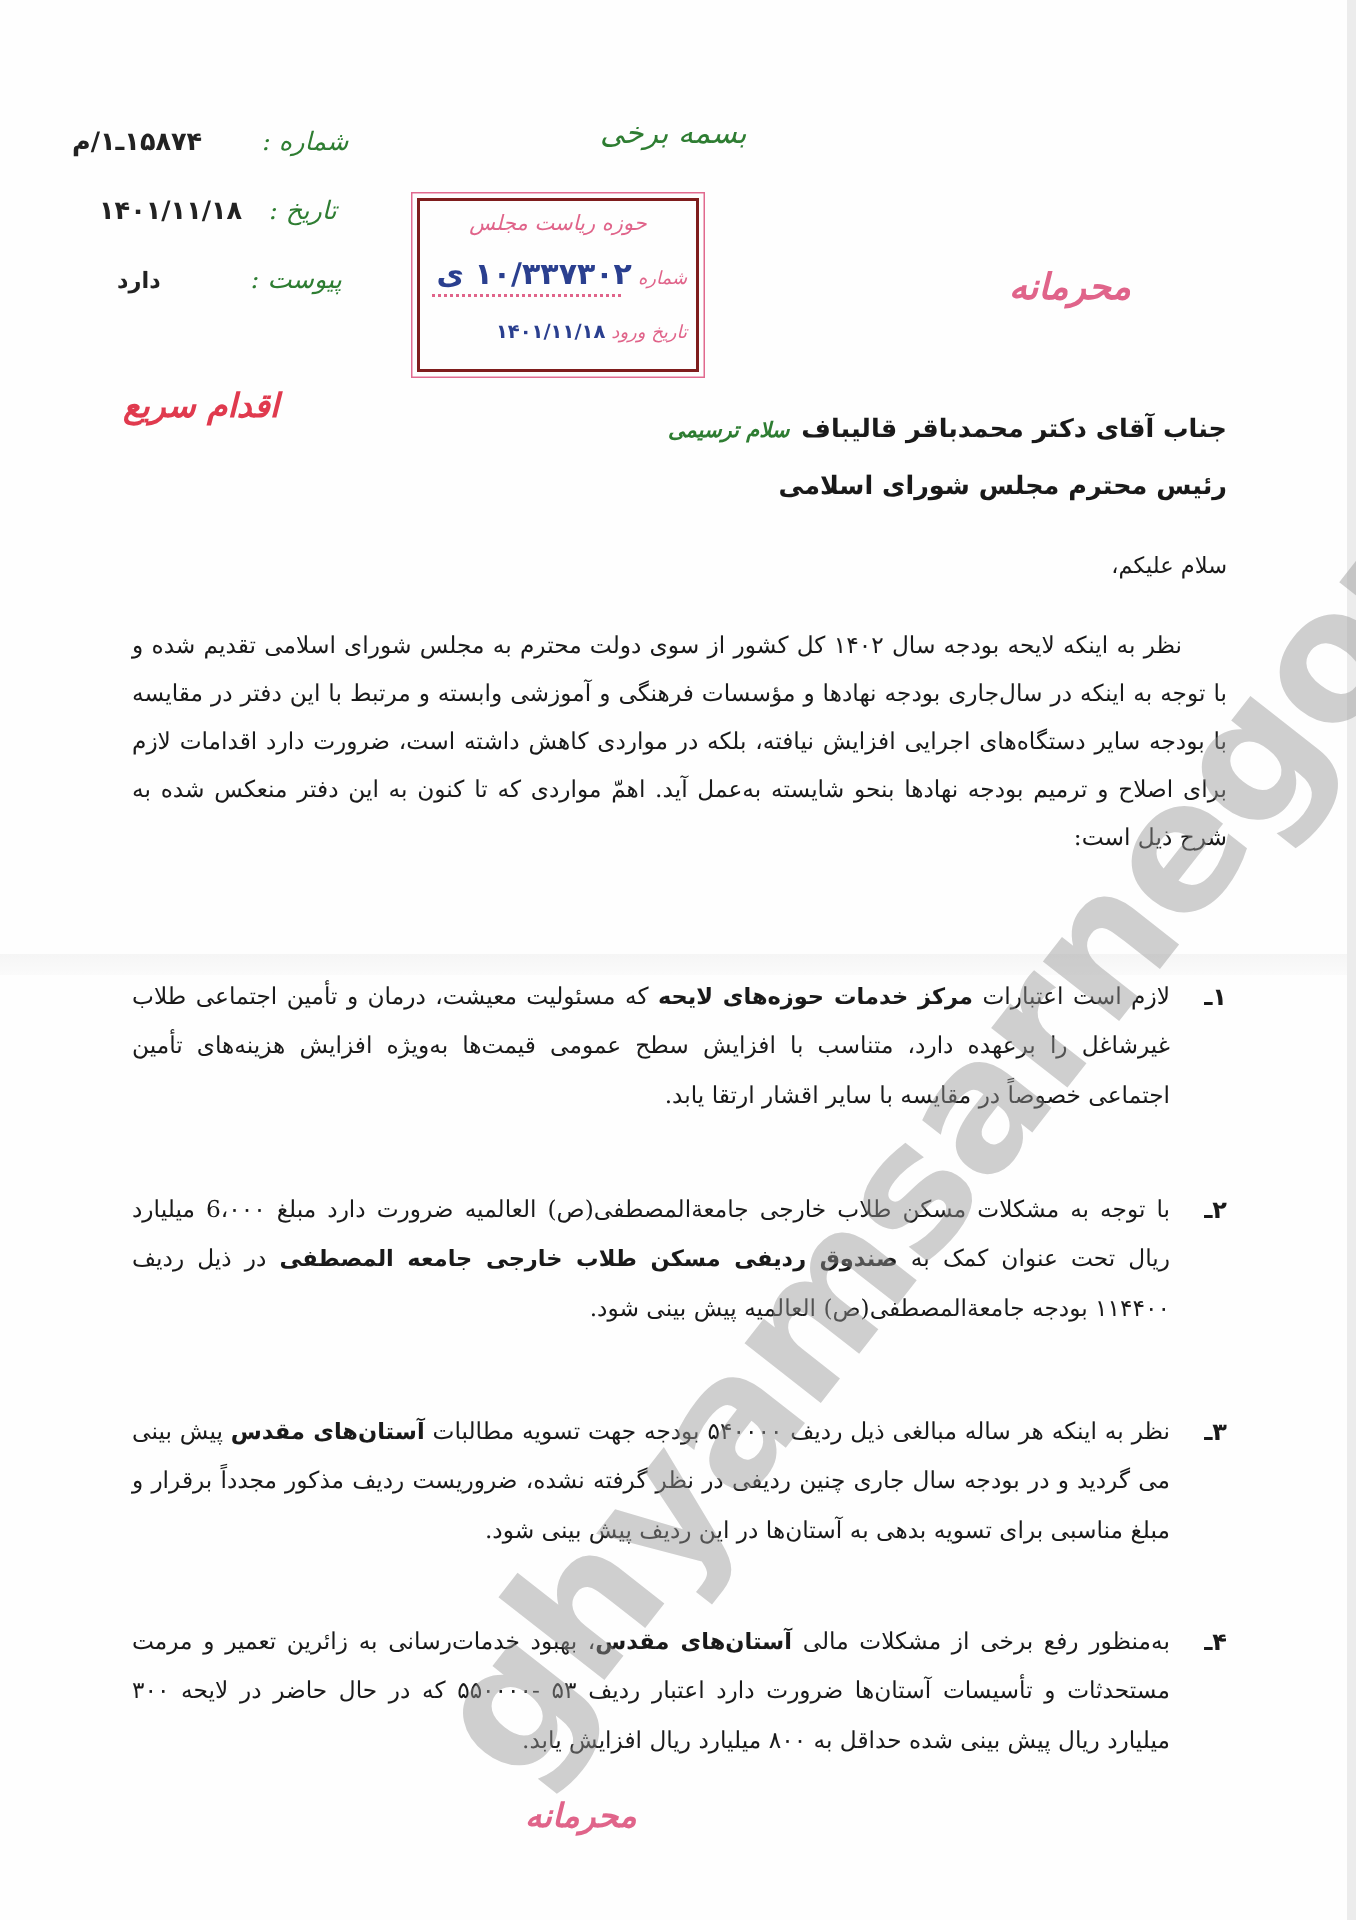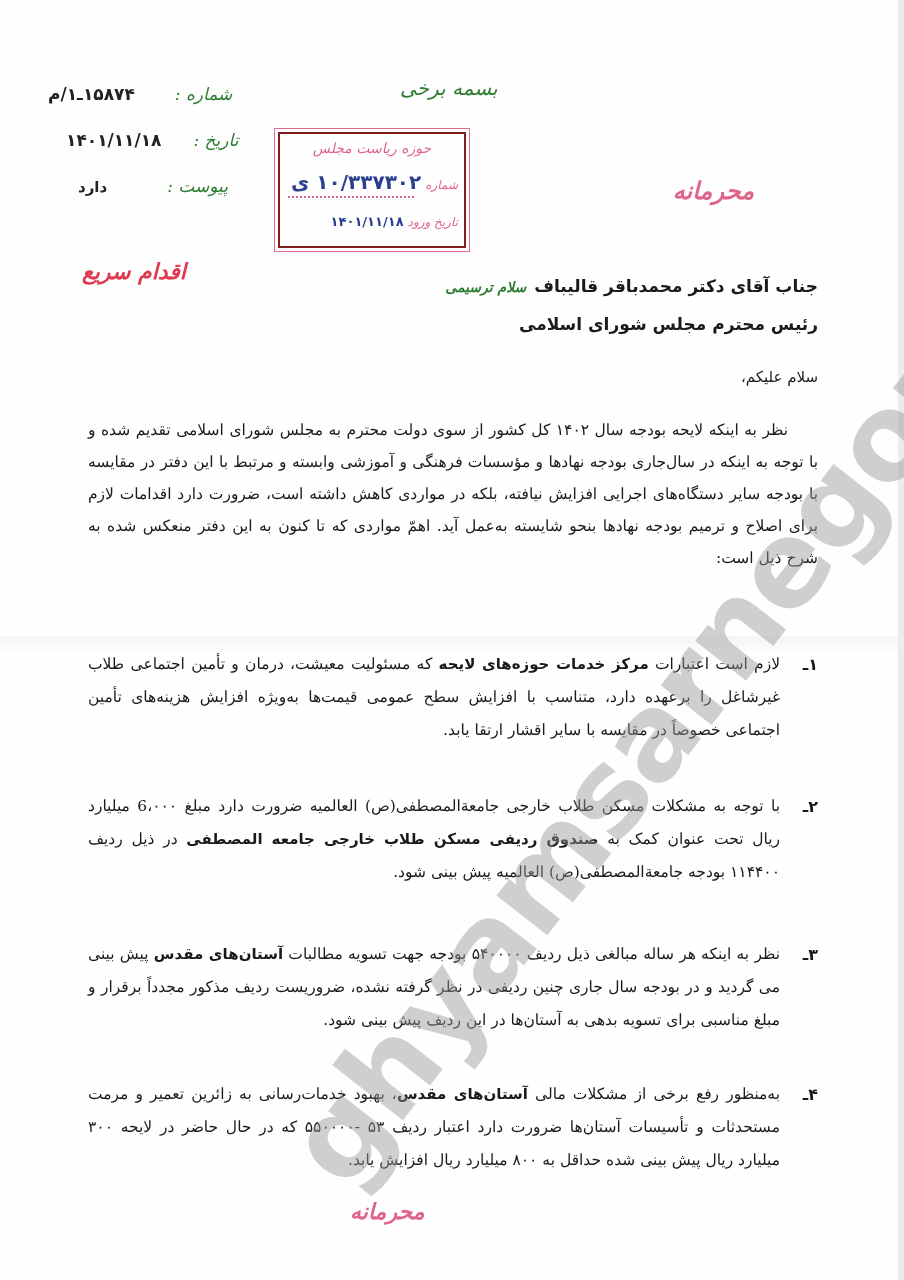--- a/index.html
+++ b/index.html
@@ -64,21 +64,21 @@
 
 <div class="page">
   <div class="fold"></div>
   <div class="right-edge"></div>
 
   <div class="meta-row" style="left:48px;top:84px;">
     <span class="meta-label" style="margin-left:40px;">شماره :</span>
     <span class="meta-value rtl">۱۵۸۷۴ـ۱/م</span>
   </div>
   <div class="meta-row" style="left:66px;top:130px;">
-    <span class="meta-label" style="margin-left:32px;">تاریخ :</span>
+    <span class="meta-label" style="margin-left:18px;">تاریخ :</span>
     <span class="meta-value">۱۴۰۱/۱۱/۱۸</span>
   </div>
   <div class="meta-row" style="left:78px;top:176px;">
     <span class="meta-label" style="margin-left:60px;">پیوست :</span>
     <span class="meta-value" style="font-size:15px;">دارد</span>
   </div>
 
   <div class="basmala">بسمه برخی</div>
 
   <div class="stamp">

